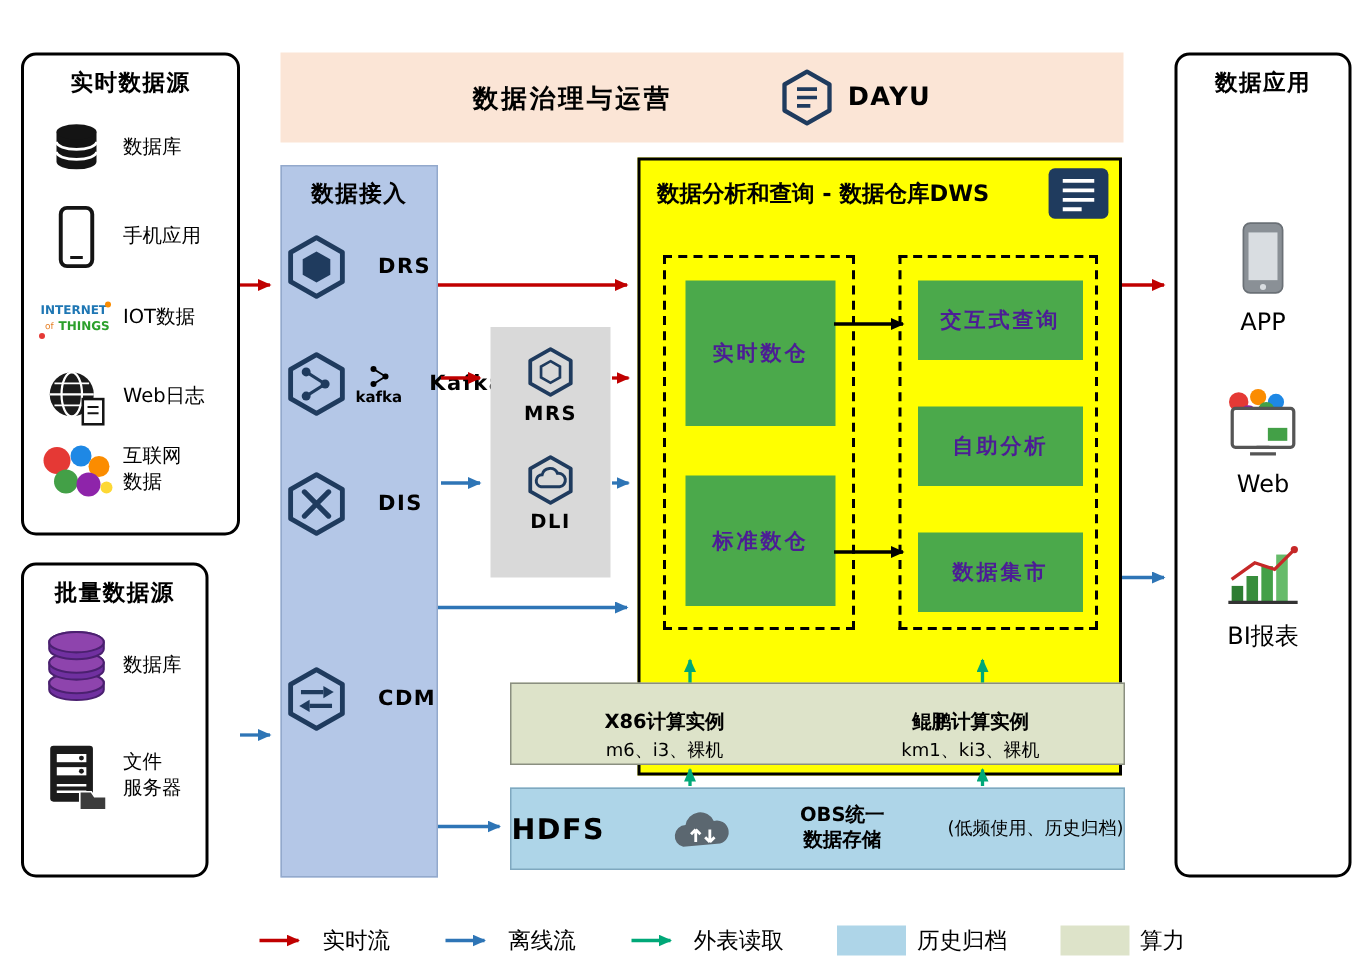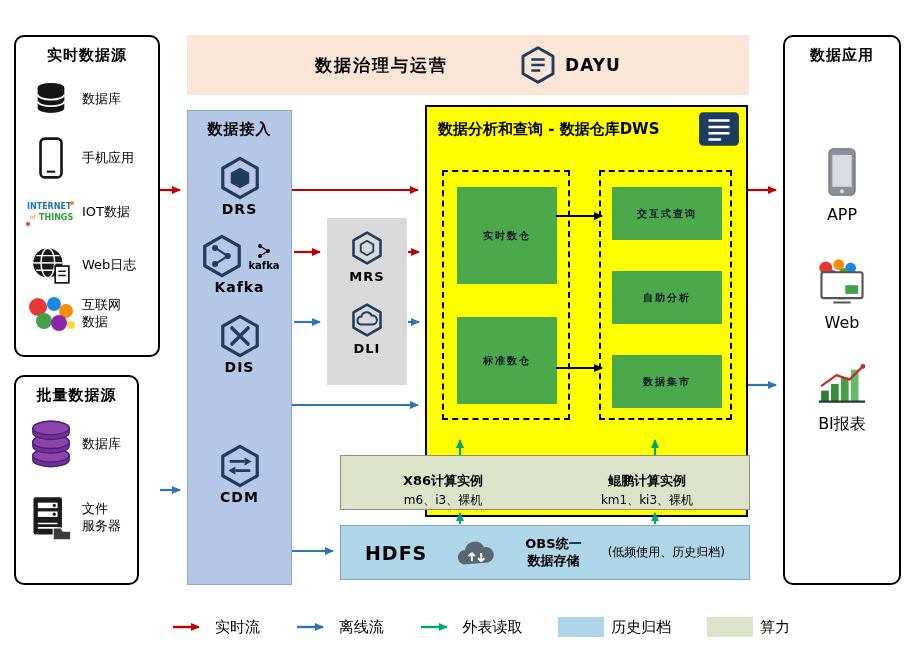--- a/index.html
+++ b/index.html
@@ -15,53 +15,53 @@
 
   #banner{position:absolute;left:187px;top:35px;width:562px;height:60px;background:#FBE5D6;display:flex;align-items:center;justify-content:center;gap:70px;}
   .banner-title{font-size:17px;font-weight:bold;letter-spacing:2px;}
   .banner-prod{display:flex;align-items:center;gap:7px;}
   .banner-dayu{font-size:17px;font-weight:bold;letter-spacing:1px;}
 
   #rt-box{left:14px;top:35px;width:146px;height:322px;}
   #batch-box{left:14px;top:375px;width:125px;height:210px;}
 
   #ing-col{position:absolute;left:187px;top:110px;width:105px;height:475px;background:#B4C7E7;border:1px solid #93A9CC;}
-  .ing-item{position:absolute;left:0;width:100%;display:flex;flex-direction:column;align-items:center;gap:0;}
+  .ing-item{position:absolute;left:0;width:100%;display:flex;align-items:center;gap:18px;}
   .ing-label{font-size:14px;font-weight:bold;letter-spacing:1px;}
   .kafka-row{display:flex;align-items:center;gap:3px;}
   .kafka-logo{display:flex;flex-direction:column;align-items:center;}
   .kafka-word{font-size:10px;font-weight:bold;}
 
   #svc-box{position:absolute;left:327px;top:218px;width:80px;height:167px;background:#D9D9D9;}
   .svc-item{position:absolute;left:0;width:100%;display:flex;flex-direction:column;align-items:center;gap:3px;}
   .svc-label{font-size:13px;font-weight:bold;letter-spacing:1px;}
 
   #dws-box{position:absolute;left:425px;top:105px;width:323px;height:412px;background:#FFFF00;border:2px solid #000;}
   #dws-title{position:absolute;top:13px;left:11px;font-size:15px;font-weight:bold;}
   #dws-icon-wrap{position:absolute;top:4px;right:6px;}
   .dashed{position:absolute;border:2px dashed #000;}
   #dws-left{left:15px;top:63px;width:128px;height:250px;}
   #dws-right{left:172px;top:63px;width:133px;height:250px;}
-  .gbox{position:absolute;background:#4BA94B;color:#0f172a;font-weight:bold;font-size:10px;display:flex;align-items:center;justify-content:center;letter-spacing:2px;}
+  .gbox{position:absolute;background:#4BA94B;color:#4c1d95;font-weight:bold;font-size:14px;display:flex;align-items:center;justify-content:center;letter-spacing:2px;}
   #g-rt{left:13px;top:15px;width:100px;height:97px;}
   #g-std{left:13px;top:145px;width:100px;height:87px;}
   #g-iq{left:11px;top:15px;width:110px;height:53px;}
   #g-sa{left:11px;top:99px;width:110px;height:53px;}
   #g-dm{left:11px;top:183px;width:110px;height:53px;}
 
   #apps-box{left:783px;top:35px;width:118px;height:550px;}
   .app-item{position:absolute;left:0;width:100%;display:flex;flex-direction:column;align-items:center;gap:8px;}
   .app-label{font-size:16px;}
 
   #compute-bar{position:absolute;left:340px;top:455px;width:410px;height:55px;background:#DDE3C9;border:1px solid #8a8f80;display:flex;}
   .cb-half{flex:1;display:flex;flex-direction:column;align-items:center;justify-content:flex-end;gap:2px;}
   .cb-title{font-size:13px;font-weight:bold;}
   .cb-spec{font-size:12px;}
 
-  #hdfs-bar{position:absolute;left:340px;top:525px;width:410px;height:55px;background:#AED5E8;border:1px solid #7fa8bf;display:flex;align-items:center;justify-content:center;gap:26px;}
+  #hdfs-bar{position:absolute;left:340px;top:525px;width:410px;height:55px;background:#AED5E8;border:1px solid #7fa8bf;display:flex;align-items:center;justify-content:space-between;gap:26px;}
   .hdfs-word{font-size:19px;font-weight:bold;letter-spacing:1px;}
   .obs-text{font-size:13px;font-weight:bold;text-align:center;white-space:pre-line;line-height:1.3;}
   .hdfs-note{font-size:12px;}
 
   #arrows{position:absolute;left:0;top:0;pointer-events:none;}
 
   #legend{position:absolute;left:172px;top:613px;width:618px;height:28px;display:flex;align-items:center;justify-content:space-between;}
   .leg-item{display:flex;align-items:center;gap:7px;font-size:15px;}
   .swatch{display:inline-block;width:46px;height:20px;}
   .swatch-archive{background:#AED5E8;}

